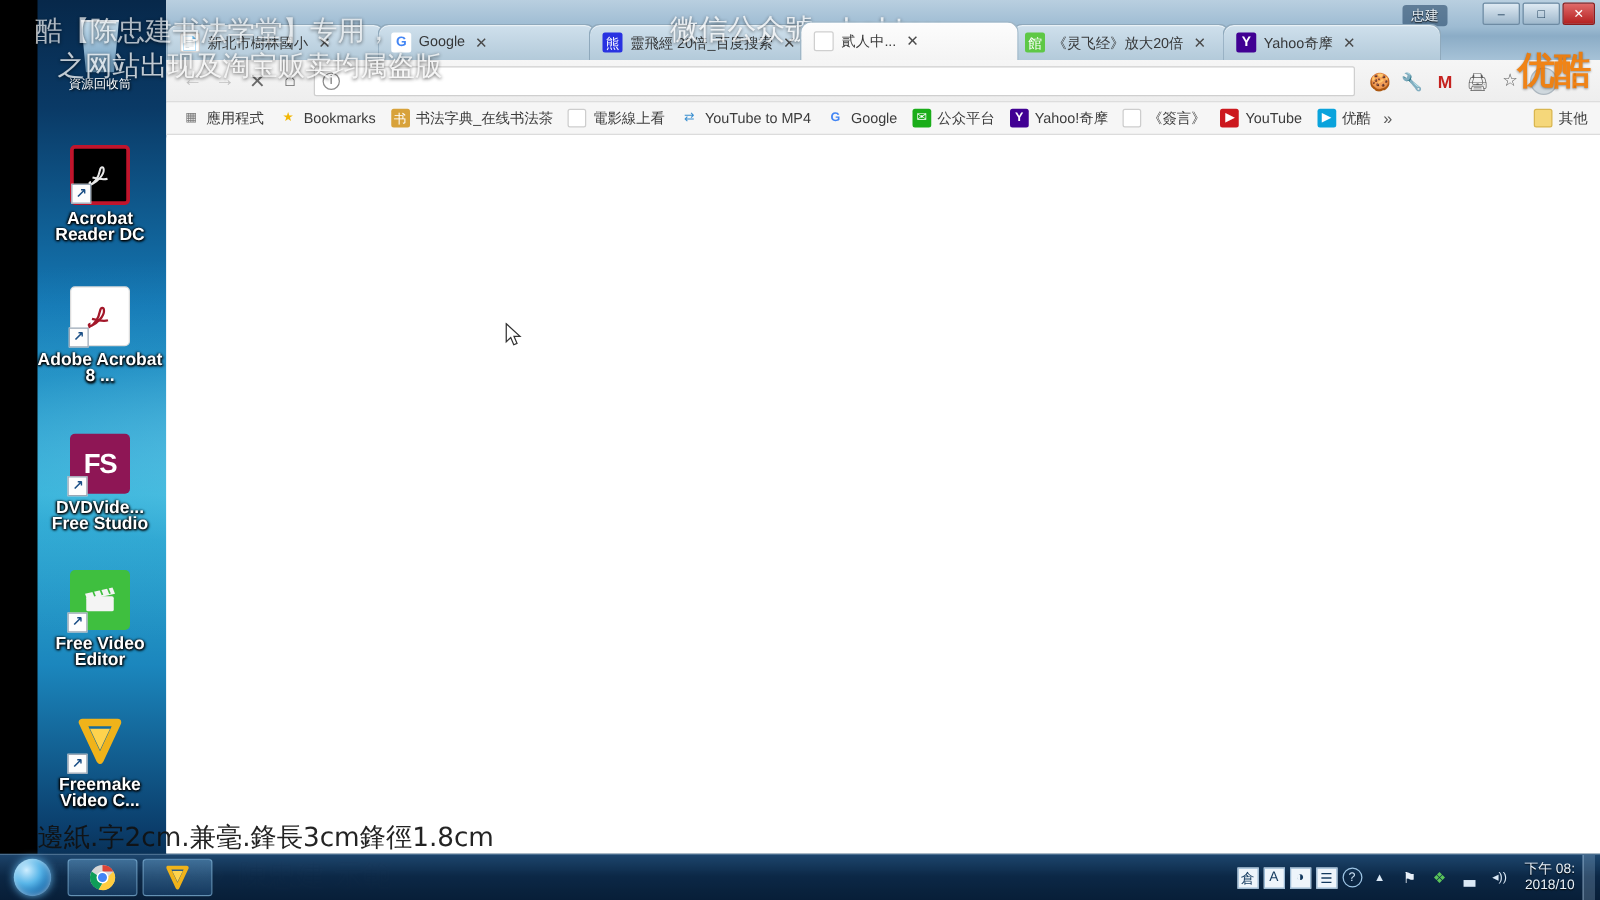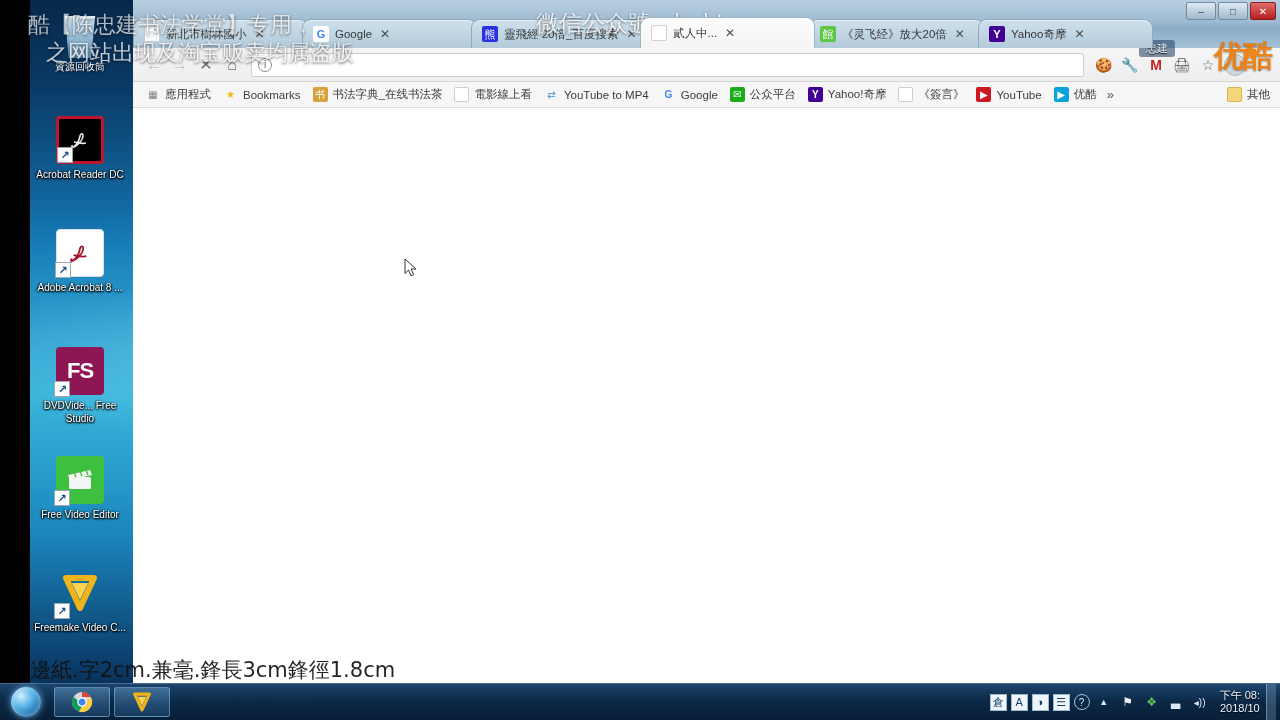--- a/index.html
+++ b/index.html
@@ -30,23 +30,24 @@
     border-radius:4px; display:flex; align-items:center; justify-content:center;
     font-weight:bold; color:#fff;
   }
   .desk-icon .shortcut {
     position:absolute; left:-2px; bottom:-2px; width:16px; height:16px;
     background:#fdfdfd; border:1px solid #9aa7b5;
     display:flex; align-items:center; justify-content:center;
     font-size:11px; color:#1b4f86; line-height:1;
   }
   .desk-icon .label {
-    font-size:10px; color:#fff; line-height:13px;
+    font-size:14px; color:#fff; line-height:13px;
     text-shadow:1px 1px 2px #000,-1px 0 2px #000,0 1px 2px #000;
     word-wrap:break-word;
+    font-weight:bold;
   }
   .ic-acrobat-dc { background:#000; border:3px solid #c0152c; }
   .ic-acrobat-8 { background:#fff; border:1px solid #dcdcdc; }
   .ic-fs { background:#8e1655; border-radius:10px; font-size:22px; letter-spacing:-1px; }
   .ic-fve { background:#3fbf3f; border-radius:8px; }
   .ic-freemake { background:transparent; }
 
   
   .recycle { position:absolute; left:44px; top:16px; width:72px; text-align:center; }
   .recycle .bin {
@@ -95,24 +96,23 @@
 
   .win-controls { position:absolute; right:4px; top:2px; display:flex; gap:2px; align-items:center; }
   .wc {
     width:30px; height:18px; border:1px solid #6e8ba3; border-radius:2px;
     background:linear-gradient(180deg,#dfeaf3,#9fb8cc);
     display:flex; align-items:center; justify-content:center;
     font-size:10px; color:#1b3b57;
   }
   .wc.close { width:26px; background:linear-gradient(180deg,#f0middle,#b92b2b); background:linear-gradient(180deg,#e06a6a,#b42020); color:#fff; border-color:#8b1c1c; }
   .win-title-tag {
-    position:absolute; right:105px; top:4px; font-size:11px; color:#eaf2f8;
+    position:absolute; right:122px; top:4px; font-size:11px; color:#eaf2f8;
     background:rgba(25,60,95,.55); padding:1px 7px; border-radius:3px;
     text-shadow:0 1px 1px #000;
-    margin-top:36px;
   }
 
   
   .toolbar {
     height:34px; background:linear-gradient(180deg,#f6f6f6,#eeeeee);
     border-bottom:1px solid #d4d4d4; display:flex; align-items:center; padding:0 8px;
   }
   .nav-btn {
     width:26px; height:26px; display:flex; align-items:center; justify-content:center;
     color:#6a6a6a; font-size:16px; flex:0 0 auto;

